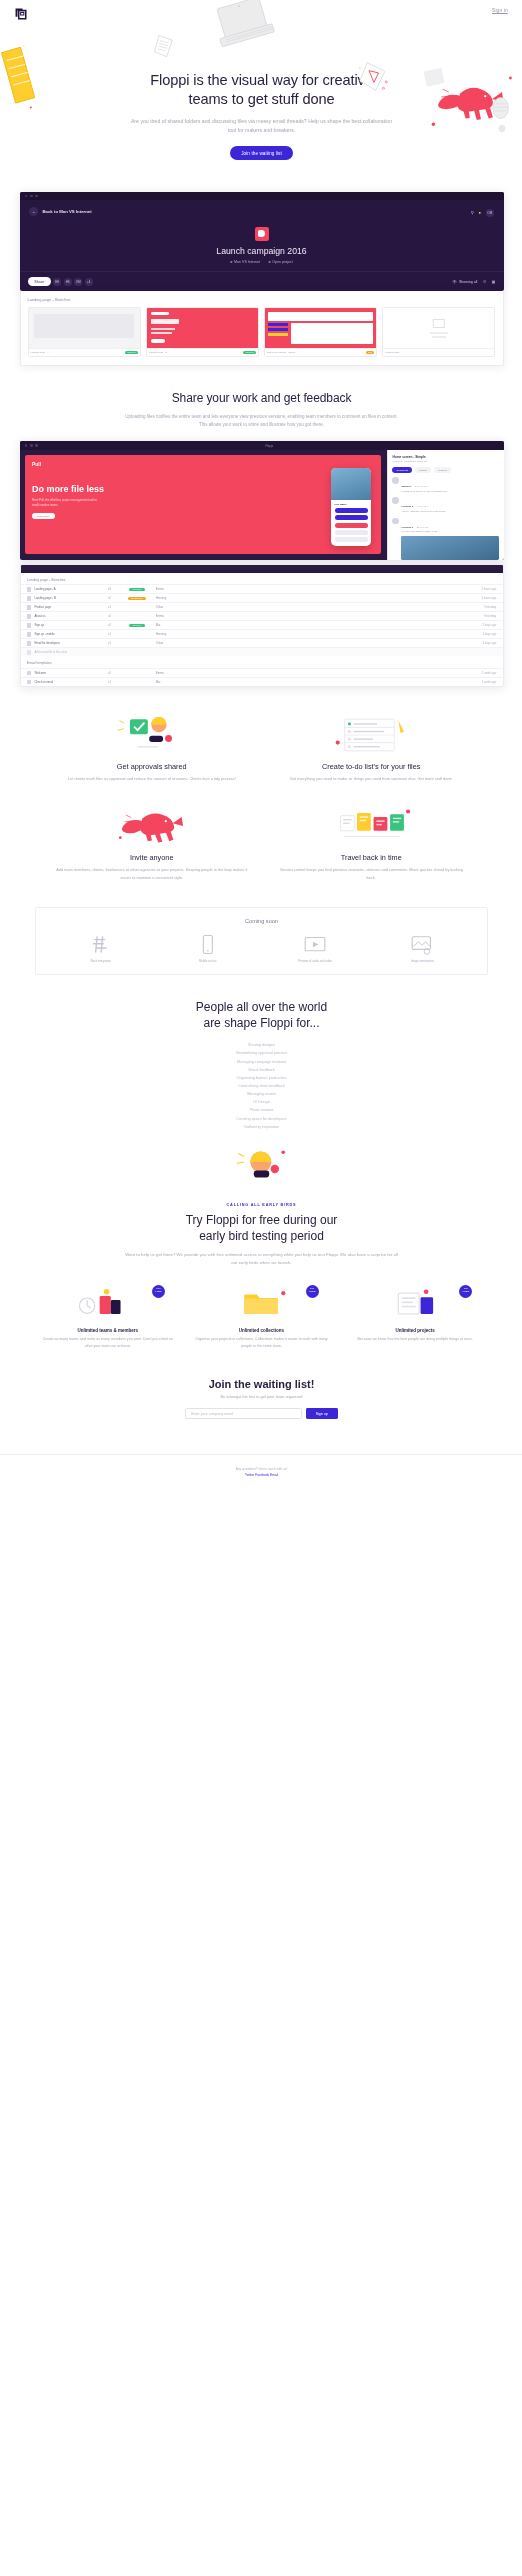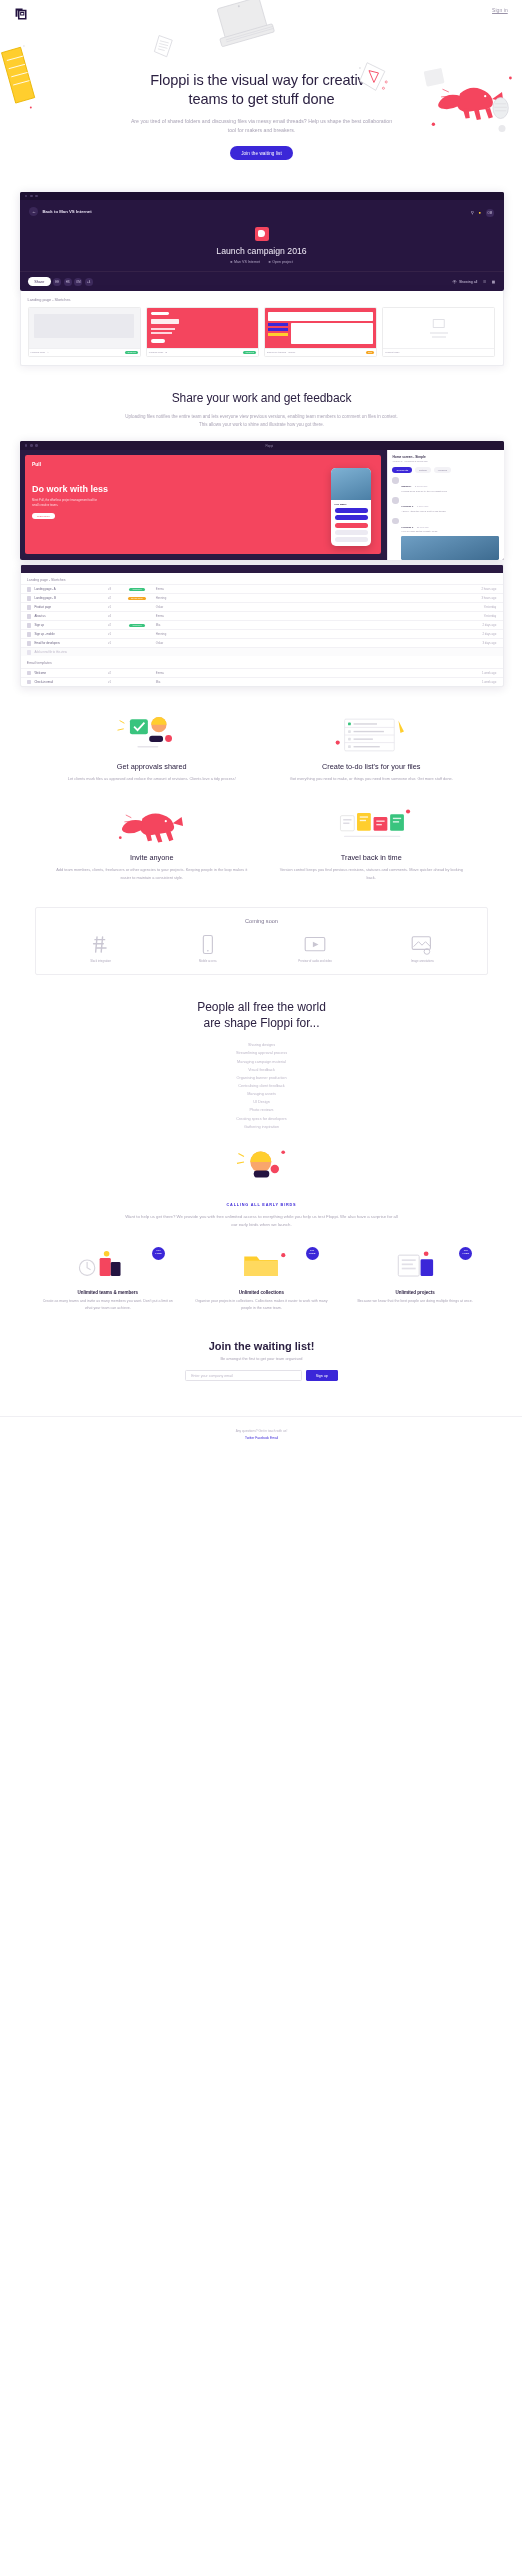--- a/index.html
+++ b/index.html
@@ -364,21 +364,21 @@
       <span class="dot"></span>
       <span class="dot"></span>
       <span class="dot"></span>
       <span class="ttl">Floppi</span>
     </div>
     <div class="m2-body">
 
       <div class="m2-left">
         <div class="pull-card">
           <div class="pull-logo">Pull</div>
-          <div class="pull-h">Do work with less</div>
+          <div class="pull-h">Do more file less</div>
           <div class="pull-sub">Meet Pull, the effortless project management tool for small creative teams.</div>
           <div class="pull-btn">Learn more</div>
 
           <div class="phone">
             <div class="ph-img"></div>
             <div style="font-size:2.5px;color:#3b3250;font-weight:bold;margin:2.8px 0 2.1px 3.5px">Pull Basic</div>
             <div class="ph-row"></div>
             <div class="ph-row"></div>
             <div class="ph-row alt"></div>
             <div class="ph-row lt"></div>
@@ -650,21 +650,21 @@
             <circle cx="27" cy="25" r="4" fill="none" stroke="#c9c6d2" stroke-width="1.4"></circle>
           </svg>
         </div>
         <div class="slab">Image annotations</div>
       </div>
     </div>
   </div>
 
   <div class="world">
     <h2>
-      <span>People all free the world</span><br>
+      <span>People all over the world</span><br>
       <span>are shape Floppi for...</span>
     </h2>
     <ul>
       <li>Sharing designs</li>
       <li>Streamlining approval process</li>
       <li>Managing campaign material</li>
       <li>Visual feedback</li>
       <li>Organising banner production</li>
       <li>Centralising client feedback</li>
       <li>Managing assets</li>
@@ -680,20 +680,24 @@
         <rect x="34" y="42" width="22" height="10" rx="4" fill="#231340"></rect>
         <circle cx="64" cy="40" r="6" fill="#f4455e"></circle>
         <path d="M20 22 l-8-4 M20 30 l-10 2" stroke="#ffce2e" stroke-width="1.6"></path>
         <circle cx="76" cy="16" r="2.6" fill="#f4455e"></circle>
       </svg>
     </div>
   </div>
 
   <div class="eb">
     <div class="kicker">CALLING ALL EARLY BIRDS</div>
+    <h2>
+      <span>Try Floppi for free during our</span><br>
+      <span>early bird testing period</span>
+    </h2>
     <p>Want to help us get there? We provide you with free unlimited access to everything while you help us test Floppi. We also have a surprise for all our early birds when we launch.</p>
   </div>
 
   <div class="bird">
 
     <div class="cell">
       <div class="art">
         <svg width="70" height="39" viewBox="0 0 100 56">
           <circle cx="20" cy="34" r="11" fill="none" stroke="#d6d4dc" stroke-width="1.6"></circle>
           <path d="M20 26 v8 l5 3" stroke="#d6d4dc" stroke-width="1.6" fill="none"></path>

